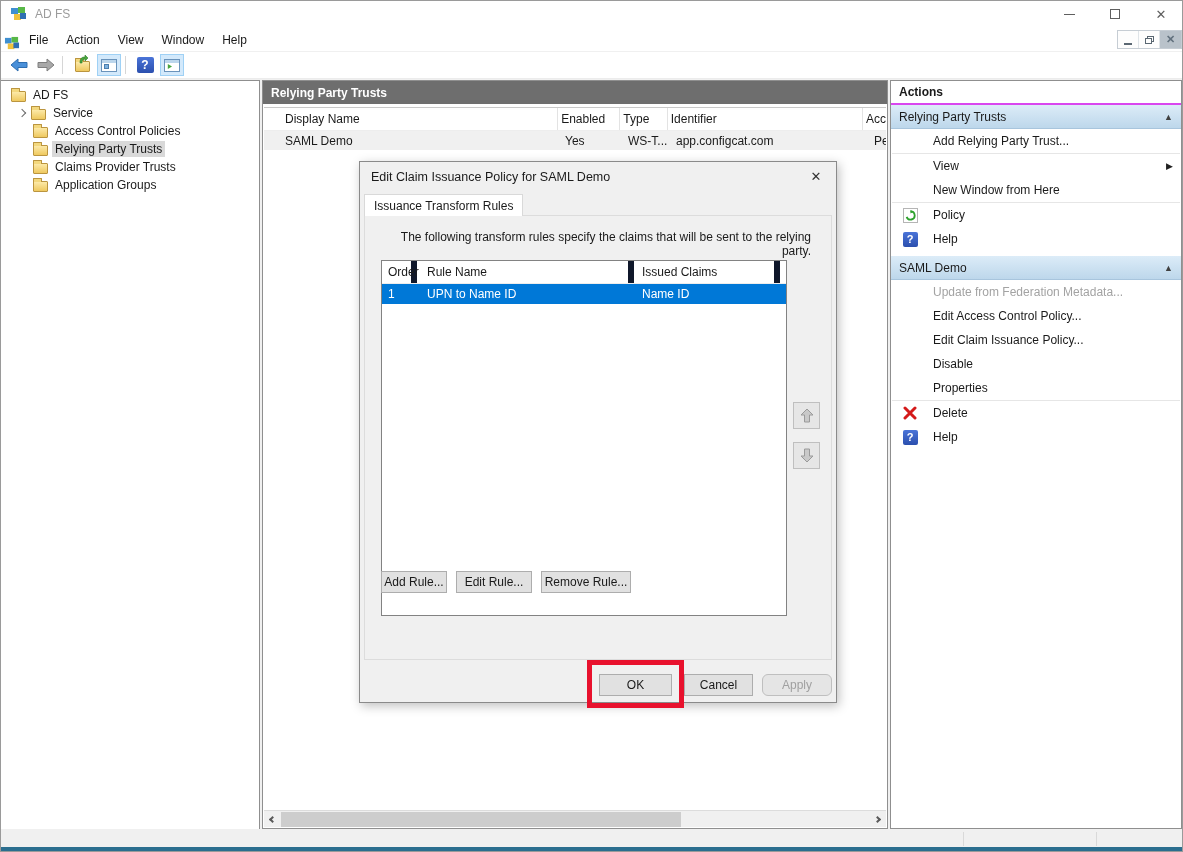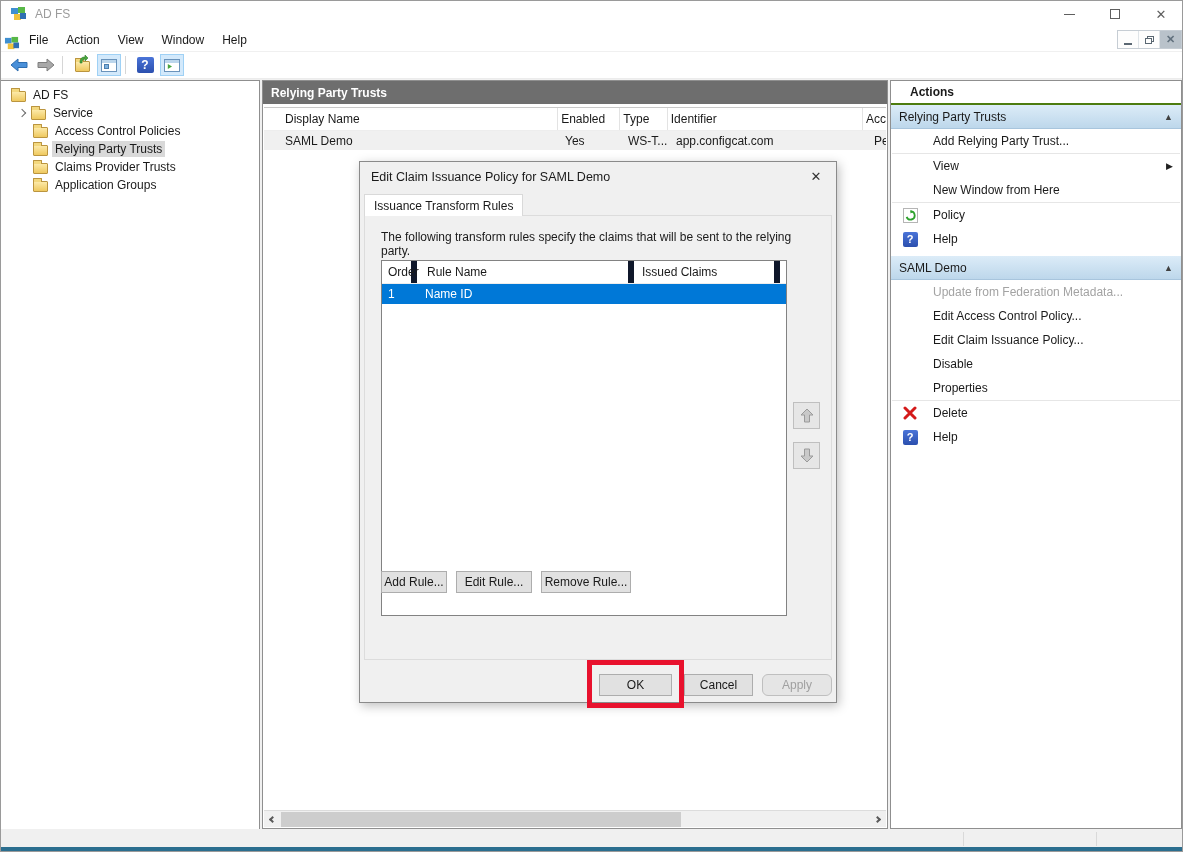--- a/index.html
+++ b/index.html
@@ -71,40 +71,40 @@
   #center-hscroll { position:absolute; left:1px; right:1px; bottom:1px; height:17px; background:#f0f0f0; display:flex; align-items:center; border-top:1px solid #dcdcdc; }
   .hs-btn { width:17px; height:17px; display:flex; align-items:center; justify-content:center; flex:none; }
   .hs-chev { width:5px; height:5px; border-left:2px solid #5a5a5a; border-bottom:2px solid #5a5a5a; }
   .hs-chev.left  { transform:rotate(45deg); }
   .hs-chev.right { transform:rotate(-135deg); }
   #hs-thumb { width:400px; height:15px; background:#cdcdcd; flex:none; }
   #hs-track-rest { flex:1; }
 
   
   #actions-panel { position:absolute; left:889px; top:79px; width:292px; height:749px; background:#fff; border:1px solid #8f8f8f; }
-  #actions-title { height:24px; display:flex; align-items:center; font-weight:bold; padding-left:19px; border-bottom:2px solid #4d7c0f; }
+  #actions-title { height:24px; display:flex; align-items:center; font-weight:bold; padding-left:8px; border-bottom:2px solid #d946ef; }
   .action-group-header { height:24px; display:flex; align-items:center; padding:0 8px; background:linear-gradient(#dcecf8,#bdd7eb); border-bottom:1px solid #a8c5dd; }
   .action-group-header .agh-label { flex:1; }
   .agh-arrow { font-size:9px; color:#404040; }
   .action-item { height:24px; display:flex; align-items:center; padding-left:8px; }
   .ai-icon { width:22px; height:18px; flex:none; display:flex; align-items:center; justify-content:center; }
   .ai-label { margin-left:12px; flex:1; white-space:nowrap; overflow:hidden; }
   .ai-label.disabled { color:#a3a3a3; }
   .ai-submenu { margin-right:8px; font-size:9px; color:#202020; }
   .action-sep { height:1px; background:#e6e6e6; margin:0 1px; }
   .help-ic { width:15px; height:15px; background:#3a5fc0; background:linear-gradient(#4a74d8,#2b4fae); color:#fff; font-weight:bold; font-size:11px; display:flex; align-items:center; justify-content:center; border-radius:2px; }
   .refresh-ic { width:15px; height:15px; background:#fff; border:1px solid #b5b5b5; display:flex; align-items:center; justify-content:center; }
 
   
   #dialog { position:absolute; left:358px; top:160px; width:478px; height:542px; background:#f0f0f0; border:1px solid #8a8a8a; box-shadow:2px 3px 10px rgba(0,0,0,0.25); }
   #dialog-titlebar { height:30px; background:#f0f0f0; display:flex; align-items:center; }
   #dialog-title { margin-left:11px; font-size:12.5px; }
   #dialog-close { position:absolute; right:0; top:0; width:40px; height:28px; display:flex; align-items:center; justify-content:center; color:#333; font-size:13px; }
   #dialog-tab { position:absolute; left:4px; top:32px; height:22px; background:#fff; border:1px solid #d9d9d9; border-bottom:none; padding:0 9px; display:flex; align-items:center; z-index:2; }
-  #dialog-content { position:absolute; left:4px; top:53px; width:468px; height:445px; background:#f0f0f0; border:1px solid #dcdcdc; }
+  #dialog-content { position:absolute; left:4px; top:53px; width:468px; height:445px; background:#f0f0f0; border:1px solid #dcdcdc;text-align:right; }
   #dialog-desc { margin:14px 0 0 16px; width:430px; }
   #rules-list { position:absolute; left:16px; top:44px; width:406px; height:356px; background:#fff; border:1px solid #828282; }
   .rl-headrow { display:flex; height:23px; border-bottom:1px solid #ededed; }
   .rl-hcell { display:flex; align-items:center; padding-left:6px; border-right:6px solid #0f172a; }
   .rl-row { display:flex; height:20px; background:#0078d7; color:#fff; }
   .rl-cell { display:flex; align-items:center; padding-left:6px; white-space:nowrap; overflow:hidden; }
   .rlw-order { width:35px; }
   .rlw-name  { width:217px; padding-left:10px !important; }
   .rlw-claims{ width:146px; padding-left:8px !important; }
   .updown-btn { position:absolute; width:27px; height:27px; background:#e6e6e6; border:1px solid #bfbfbf; display:flex; align-items:center; justify-content:center; }
@@ -386,20 +386,21 @@
       <div id="dialog-desc">The following transform rules specify the claims that will be sent to the relying party.</div>
       <div id="rules-list">
         <div class="rl-headrow">
           <div class="rl-hcell rlw-order">Order</div>
           <div class="rl-hcell rlw-name">Rule Name</div>
           <div class="rl-hcell rlw-claims">Issued Claims</div>
           <div class="rl-hcell" style="flex:1;border-right:none;"></div>
         </div>
         <div class="rl-row">
           <div class="rl-cell rlw-order">1</div>
+          <div class="rl-cell rlw-name">UPN to Name ID</div>
           <div class="rl-cell rlw-claims">Name ID</div>
         </div>
       </div>
     </div>
 
     <div class="updown-btn" id="btn-up">
       <svg width="14" height="15" viewBox="0 0 14 15">
         <path d="M7 1 L13 7 L9.5 7 L9.5 14 L4.5 14 L4.5 7 L1 7 Z" fill="#c9c9c9" stroke="#9a9a9a" stroke-width="1"></path>
       </svg>
     </div>

